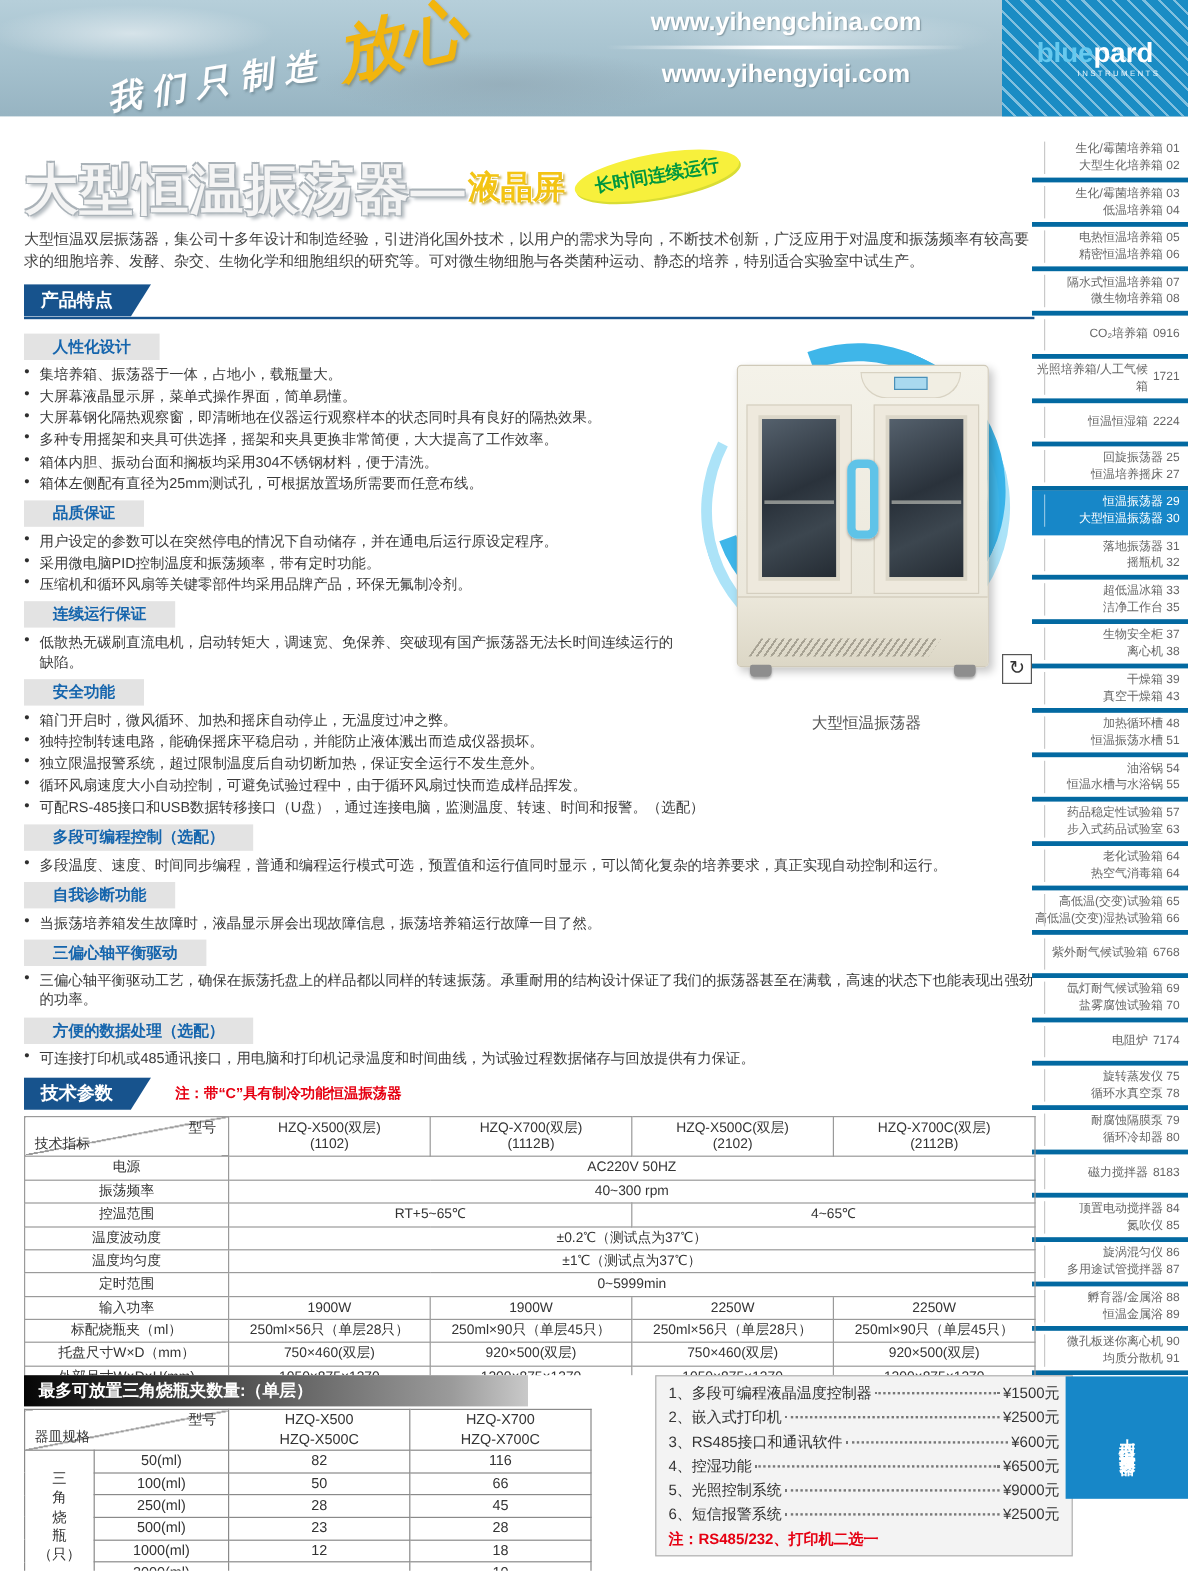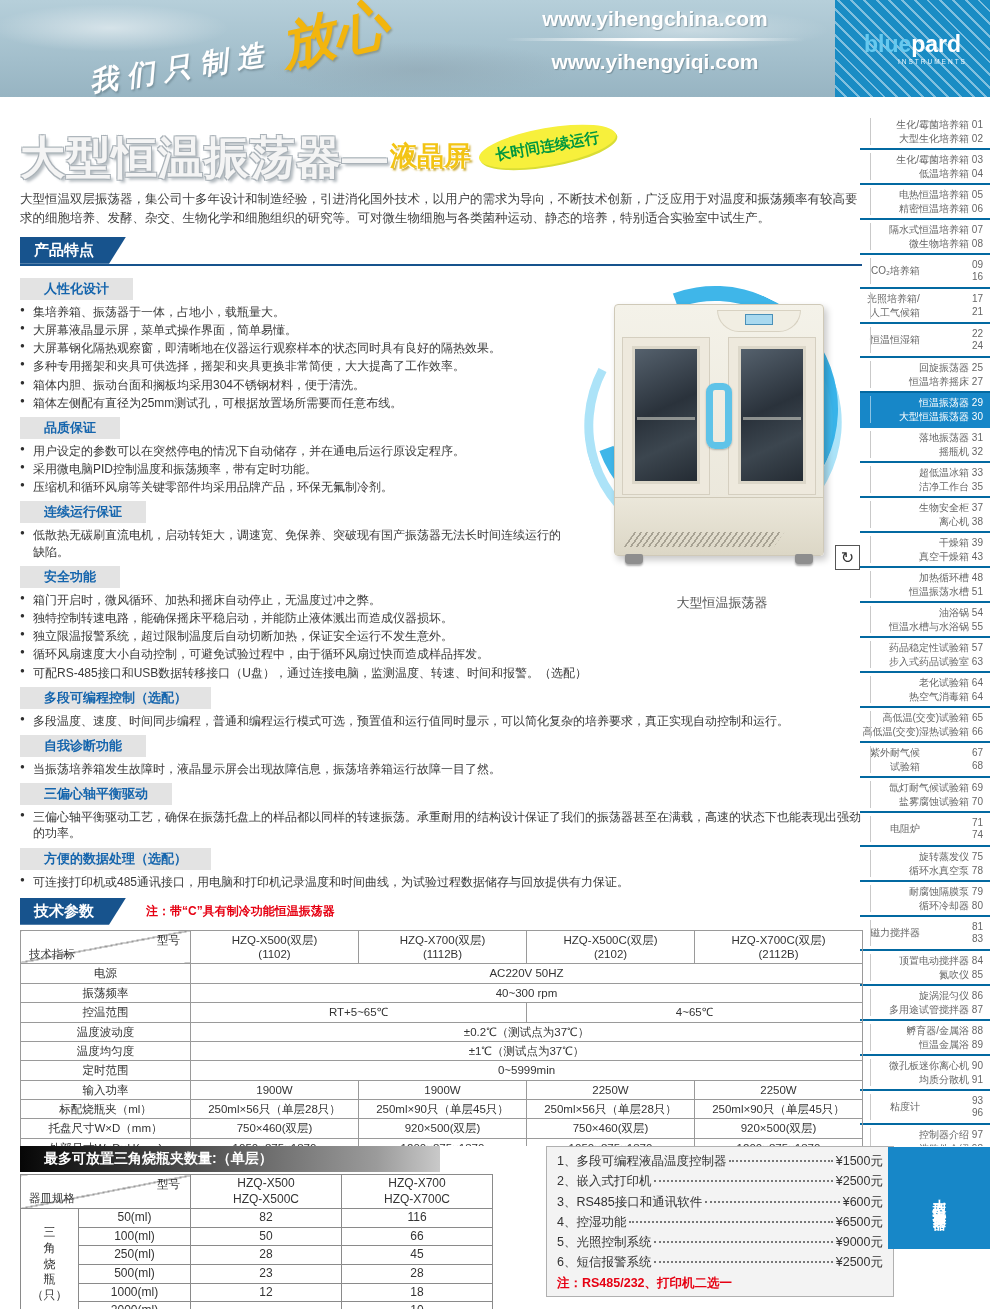--- a/index.html
+++ b/index.html
@@ -28,28 +28,28 @@
     background:linear-gradient(to right, transparent, #fff 45%, #fff 55%, transparent); }
   .logo-box { position:absolute; right:0; top:0; width:155px; height:97px; background:#1a8cc4;
     background-image:repeating-linear-gradient(45deg, rgba(255,255,255,0) 0 7px, rgba(255,255,255,.45) 7px 9px);
     display:flex; flex-direction:column; align-items:center; justify-content:center; }
   .logo-line { font-weight:bold; font-size:23px; letter-spacing:0; line-height:1; }
   .logo-blue { color:#66c9ef; } .logo-pard { color:#fff; }
   .logo-sub { color:#eaf6fc; font-size:6.5px; letter-spacing:2px; margin:2px 0 0 40px; }
 
   
   .sidebar { position:absolute; left:860px; top:115px; width:130px; }
-  .sb-group { position:relative; text-align:right; padding:3px 7px 3px 0; border-bottom:2px solid #0369a1;
+  .sb-group { position:relative; text-align:right; padding:3px 7px 3px 0; border-bottom:4px solid #0369a1;
     font-size:10px; color:#666; line-height:1.35; cursor:pointer; }
   .sb-group::before { content:""; position:absolute; left:10px; top:3px; bottom:3px;
     border-left:1px solid #c9c9c9; }
   .sb-group.active { background:#1787c8; color:#fff; border-bottom-color:#1787c8; }
   .sb-group.active::before { border-left-color:rgba(255,255,255,.5); }
   .sb-stack { display:flex; justify-content:flex-end; align-items:center; gap:4px; min-height:26px; }
-  .sb-pages { display:flex; flex-direction:column; line-height:1.25; text-align:left;margin-left:48px; }
+  .sb-pages { display:flex; flex-direction:row; line-height:1.25; text-align:left; }
 
   
   .content { position:absolute; left:20px; top:128px; width:842px; }
 
   .title-row { position:relative; height:60px; }
   .big-title { font-size:45px; font-weight:900; letter-spacing:1px; color:#f4f4f4;
     text-shadow:-1px -1px 0 #aab2b8, 1px -1px 0 #aab2b8, -1px 1px 0 #aab2b8, 1px 1px 0 #aab2b8, 3px 3px 3px #b4bbc0; }
   .title-lcd { font-size:27px; font-weight:900; color:#f3c414; vertical-align:8px; margin-left:2px;
     text-shadow:-1px -1px 0 #fff, 1px -1px 0 #fff, -1px 1px 0 #fff, 2px 2px 2px #c9a72c; }
   .badge { position:absolute; left:458px; top:0; transform:rotate(-10deg); background:#f7f03c;
@@ -110,21 +110,21 @@
     background:linear-gradient(to bottom right, transparent calc(50% - .7px), #9a9a9a calc(50% - .7px),
       #9a9a9a calc(50% + .7px), transparent calc(50% + .7px)); }
   .diag-top { position:absolute; top:2px; right:10px; font-size:11.5px; color:#333; }
   .diag-bottom { position:absolute; bottom:2px; left:8px; font-size:11.5px; color:#333; }
 
   
   .bottom-area { position:absolute; left:0; top:1146px; width:990px; height:163px; background:#fff; }
   .bottom-flex { display:flex; gap:26px; padding-left:20px; }
   .flask-block { width:500px; }
   .flask-banner { width:420px; background:linear-gradient(to right,#060606,#9b9b9b 85%,#c9c9c9);
-    color:#fff; font-weight:bold; font-size:14px; padding:4px 24px; }
+    color:#fff; font-weight:bold; font-size:14px; padding:4px 12px; }
   table.flask { border-collapse:collapse; table-layout:fixed; width:472px; margin-top:2px; }
   table.flask td { border:1px solid #8a8a8a; text-align:center; font-size:12px; color:#333;
     padding:1px 2px; height:17px; line-height:1.3; }
   table.flask td.fdiag { height:30px; }
   .flask-vert { font-size:11.5px; line-height:1.45; }
 
   .options-box { width:348px; border:1px solid #b0b0b0; background:#f3f3f3; align-self:flex-start;
     padding:4px 4px 4px; }
   .options-banner { background:linear-gradient(to right,#0a0a0a,#8f8f8f); color:#fff; font-weight:bold;
     font-size:13.5px; padding:3px 8px; }

